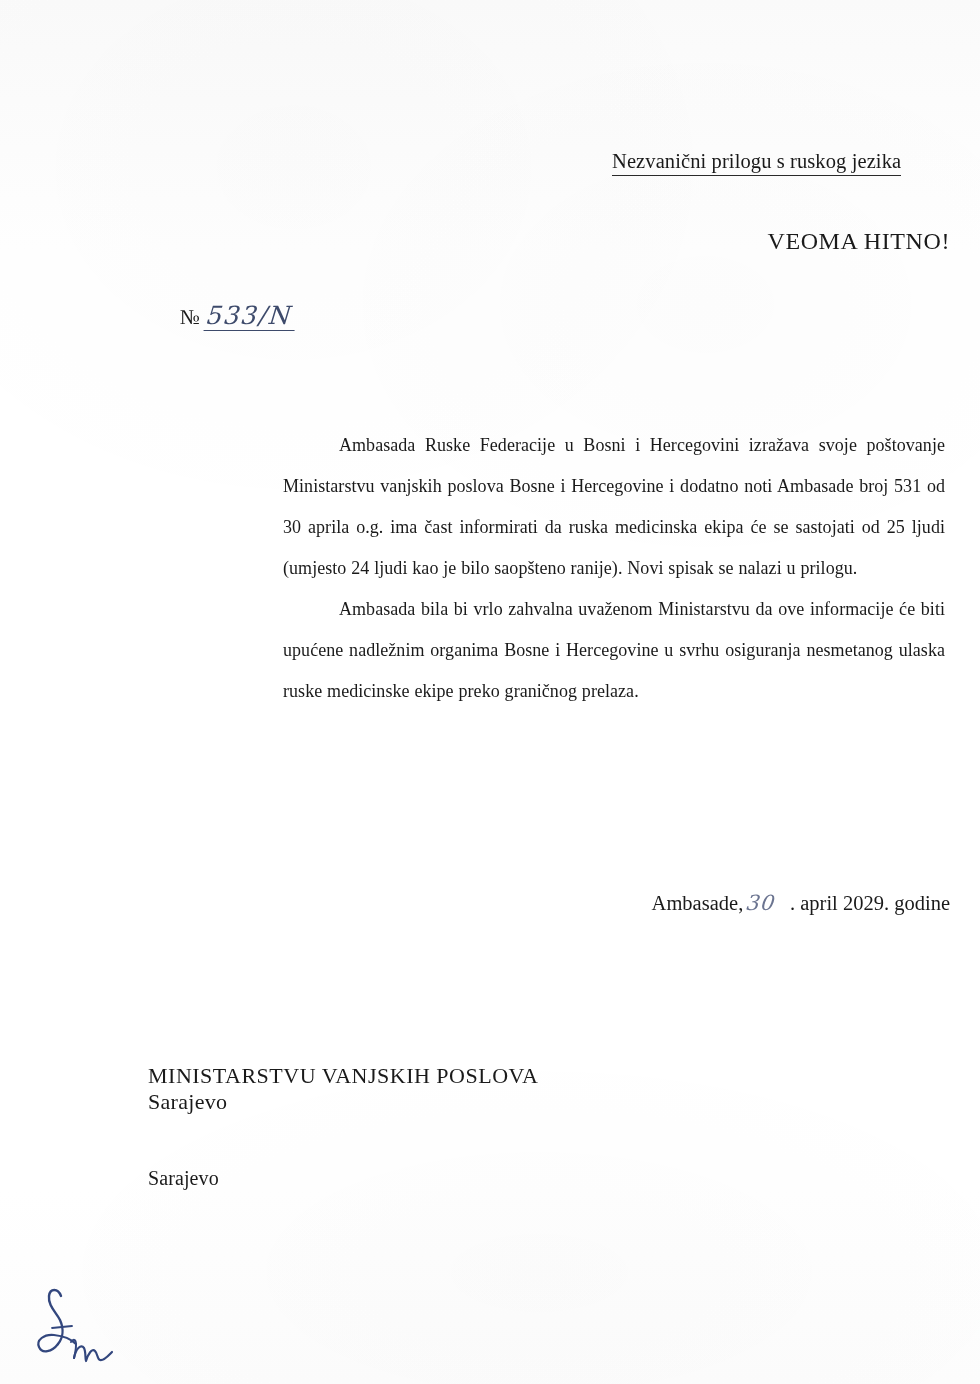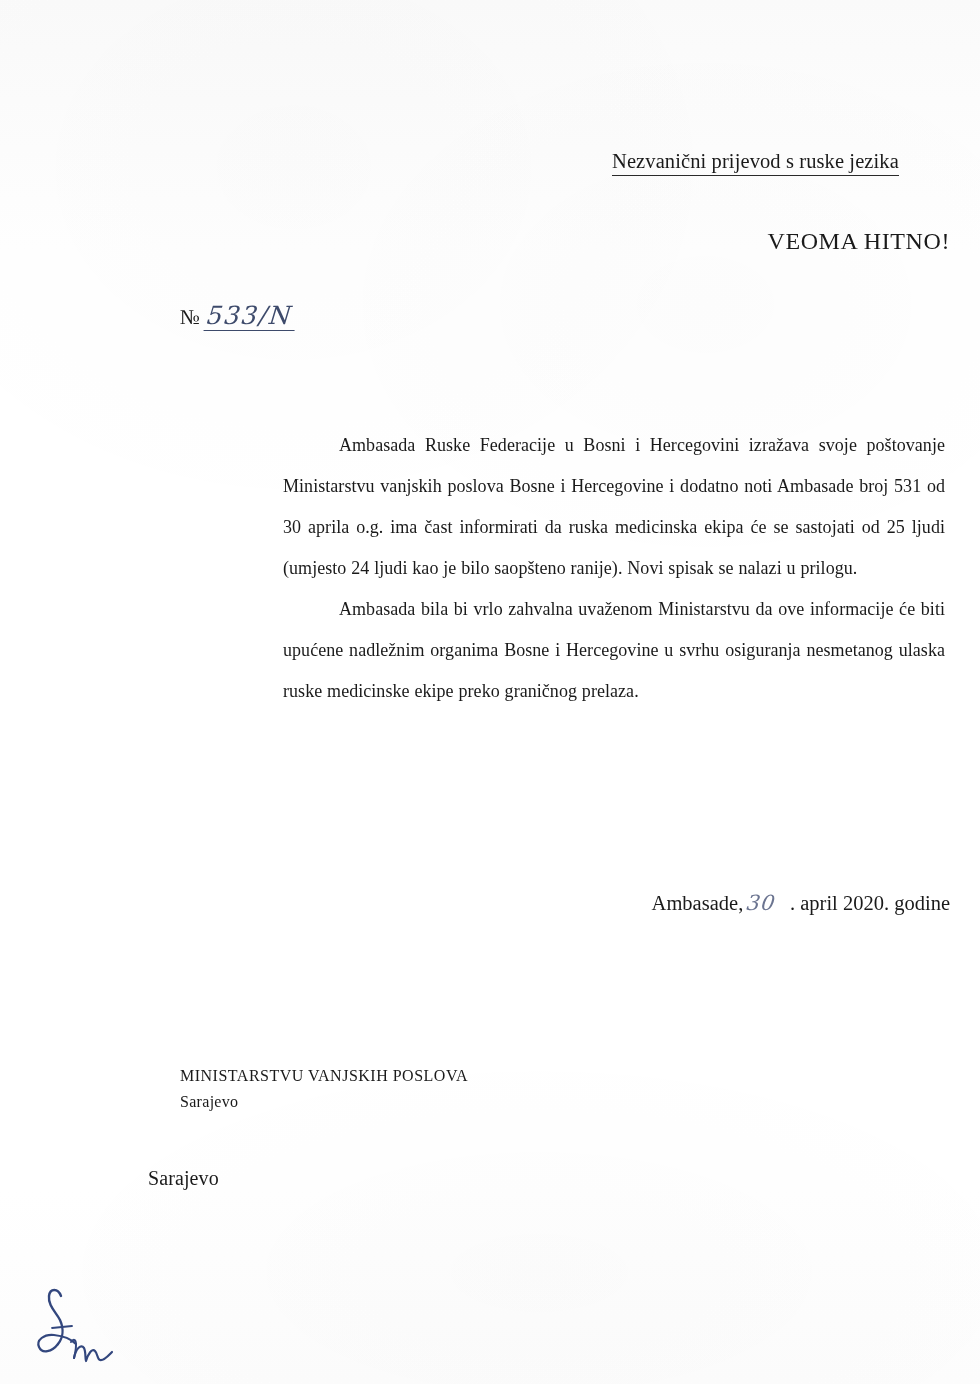--- a/index.html
+++ b/index.html
@@ -118,24 +118,23 @@
     padding: 0 14px 0 4px;
     transform: skewX(-8deg);
     display: inline-block;
   }
 
   
   .addressee {
     position: absolute;
     left: 148px;
     top: 1063px;
-    font-size: 16px;
+    font-size: 22px;
     line-height: 26px;
     letter-spacing: 0.3px;
-    margin-left: 32px;
   }
   .addressee .caps { letter-spacing: 0.5px; }
 
   .copy-block {
     position: absolute;
     left: 148px;
     top: 1165px;
     font-size: 20px;
     line-height: 26px;
     letter-spacing: 0.1px;
@@ -155,36 +154,36 @@
   }
   .signature svg { display: block; }
 </style>
 </head>
 <body>
 
 <div class="page">
 
   <div class="paper-noise"></div>
 
-  <div class="translation-note">Nezvanični prijevod s ruske jezika</div>
+  <div class="translation-note">Nezvanični prilogu s ruskog jezika</div>
 
   <div class="urgent-title">VEOMA HITNO!</div>
 
   <div class="ref-line">
     <span class="ref-symbol">№</span>
     <span class="ref-handwriting">533/N</span>
   </div>
 
   <div class="body-block">
     <p>Ambasada Ruske Federacije u Bosni i Hercegovini izražava svoje poštovanje Ministarstvu vanjskih poslova Bosne i Hercegovine i dodatno noti Ambasade broj 531 od 30 aprila o.g. ima čast informirati da ruska medicinska ekipa će se sastojati od 25 ljudi (umjesto 24 ljudi kao je bilo saopšteno ranije). Novi spisak se nalazi u prilogu.</p>
     <p>Ambasada bila bi vrlo zahvalna uvaženom Ministarstvu da ove informacije će biti upućene nadležnim organima Bosne i Hercegovine u svrhu osiguranja nesmetanog ulaska ruske medicinske ekipe preko graničnog prelaza.</p>
   </div>
 
   <div class="date-line">
-    <span>Ambasade,</span><span class="date-day">30</span><span>. april 2020. godine</span>
+    <span>Ambasade,</span><span class="date-day">30</span><span>. april 2029. godine</span>
   </div>
 
   <div class="addressee">
     <div class="caps">MINISTARSTVU VANJSKIH POSLOVA</div>
     <div>Sarajevo</div>
   </div>
 
   <div class="copy-block">
     <div>Sarajevo</div>
   </div>

